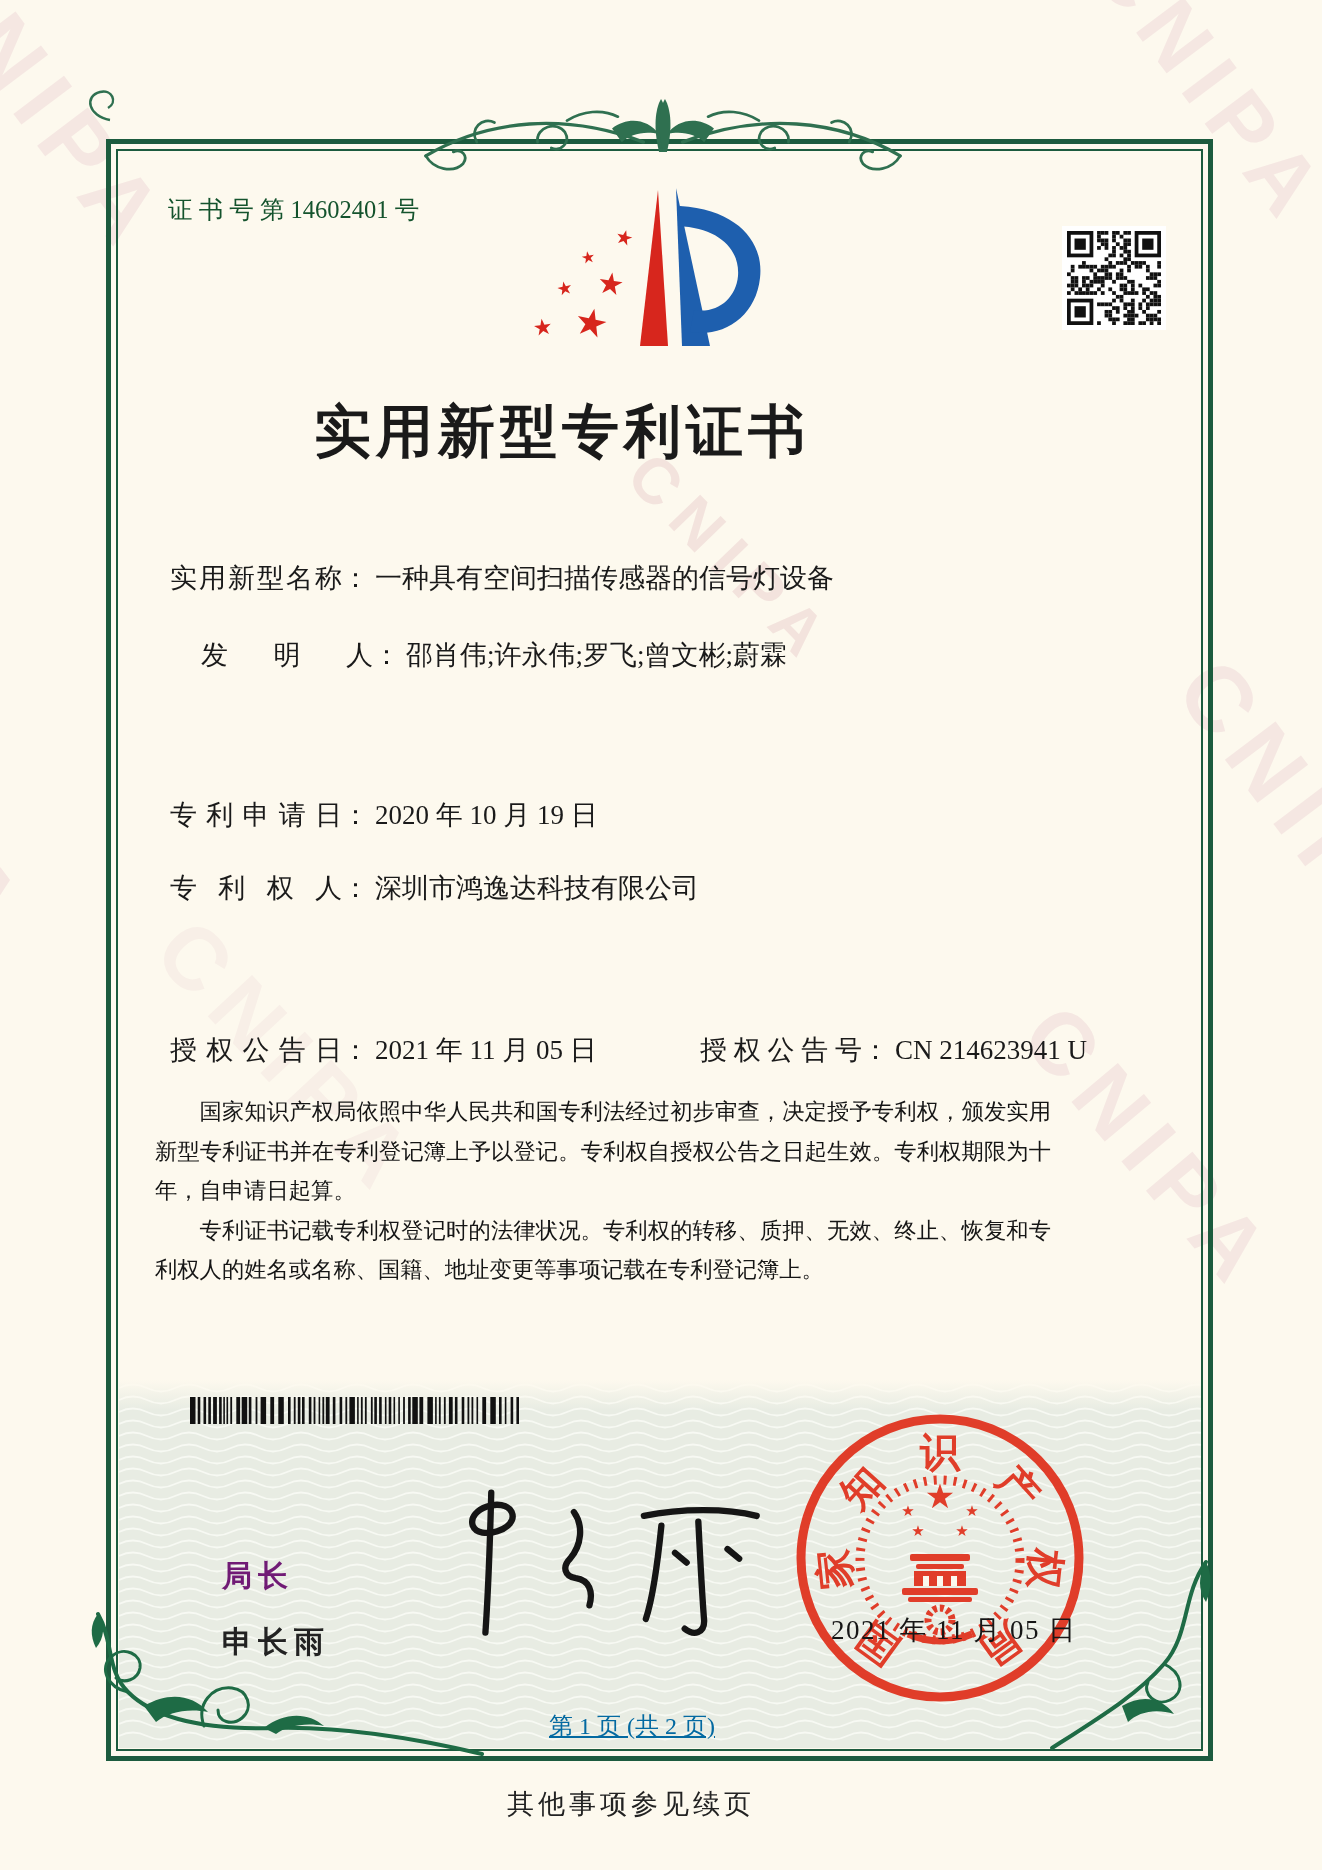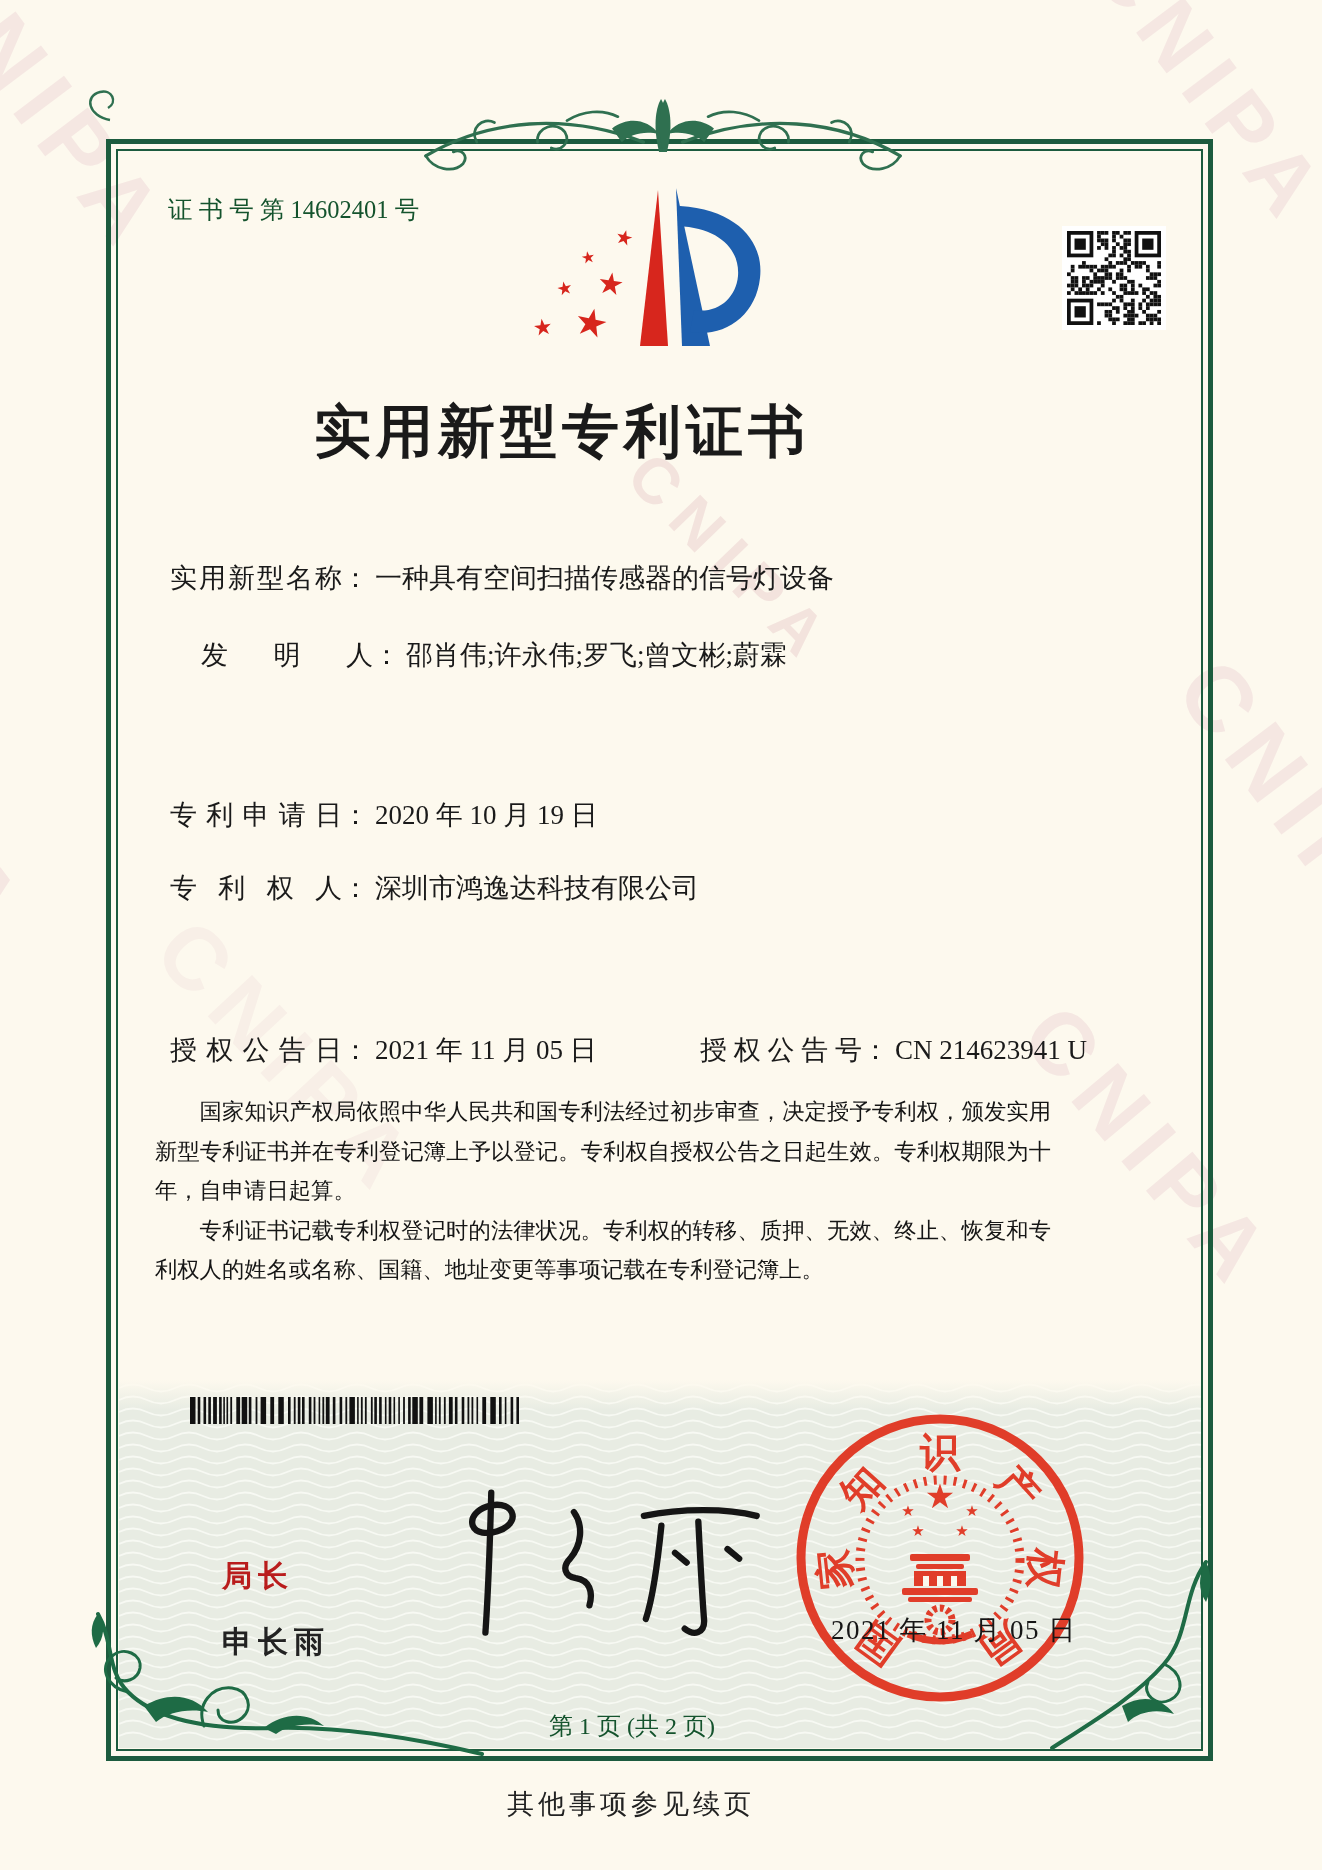--- a/index.html
+++ b/index.html
@@ -44,28 +44,28 @@
   .r4{top:870px;} .r5{top:954px;} .r6{top:1032px;}
   .flabel{display:inline-block; width:172px; text-align:justify; text-align-last:justify; vertical-align:top;}
   .fval{padding-left:6px;}
   .val-wrap{display:inline-block; width:712px; white-space:normal; line-height:36px; vertical-align:top; padding-left:6px;}
   .grant2{left:700px; top:1032px; font-size:27px; white-space:nowrap;}
   .flabel-g{display:inline-block; width:162px; text-align:justify; text-align-last:justify; vertical-align:top;}
   .paras{left:155px; top:1092px; width:896px;}
   .paras p{margin:0; font-size:22.3px; line-height:39.5px; text-align:justify; text-indent:2em; color:#151515;}
   .barcode{left:190px; top:1397px; width:332px; height:27px;}
   .director-title{left:222px; top:1556px; font-size:30px; font-weight:600;
-    font-family:"Liberation Sans","DejaVu Sans",sans-serif; color:#b91c1c; letter-spacing:6px;}
+    font-family:"Liberation Sans","DejaVu Sans",sans-serif; color:#701a75; letter-spacing:6px;}
   .director-name{left:222px; top:1622px; font-size:30px; font-weight:600;
     font-family:"Liberation Sans","DejaVu Sans",sans-serif; color:#222; letter-spacing:6px;}
   .signature{left:430px; top:1478px; width:350px; height:175px; z-index:5;}
   .seal{left:790px; top:1408px; width:300px; height:300px; z-index:5;}
   .seal-char{font-size:40px; font-weight:bold; fill:#e0301c; font-family:"Liberation Serif","DejaVu Serif",serif;}
   .seal-date{left:831px; top:1612px; font-size:27px; letter-spacing:1.5px; color:#161616; z-index:6; white-space:nowrap;}
-  .footer-page{left:632px; top:1710px; transform:translateX(-50%); font-size:24px; color:#14532d; white-space:nowrap;}
+  .footer-page{left:632px; top:1710px; transform:translateX(-50%); font-size:24px; color:#0369a1; white-space:nowrap;text-decoration:underline;}
   .cont-note{left:631px; top:1786px; transform:translateX(-50%); font-size:27px; letter-spacing:4px; color:#222; white-space:nowrap;}
 </style>
 </head>
 <body>
 
 <div class="page">
 
   <span class="wm wm1">CNIPA</span>
   <span class="wm wm2">CNIPA</span>
   <span class="wm wm3">CNIPA</span>

